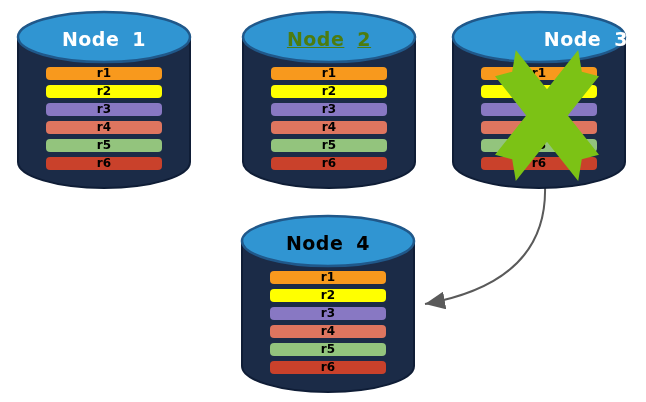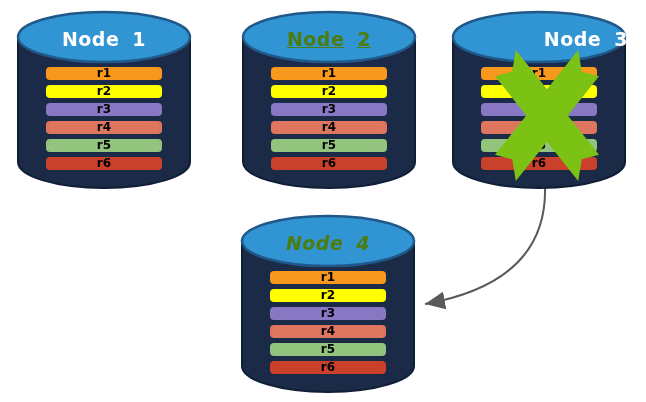--- a/index.html
+++ b/index.html
@@ -136,21 +136,21 @@
     <svg class="xmark" width="104" height="131" viewBox="0 0 104 131">
       <polygon class="xmark-shape" points="20.8,0 52,39.3 83.2,0 86.8,21.7 104,26.2 72.8,65.5 104,104.8 86.8,109.3 83.2,131 52,91.7 20.8,131 17.2,109.3 0,104.8 31.2,65.5 0,26.2 17.2,21.7" fill="#7CC215"></polygon>
     </svg>
   </div>
 
   <div class="node node-4">
     <svg class="cyl" width="178" height="186" viewBox="0 0 178 186">
       <path class="cyl-body" d="M3,29 L3,154 A86,26 0 0 0 175,154 L175,29 Z" stroke-width="2" fill="#1B2B47" stroke="#0F1D36"></path>
       <ellipse class="cyl-top" cx="89" cy="29" rx="86" ry="25" stroke-width="2.5" fill="#3095D2" stroke="#20588A"></ellipse>
     </svg>
-    <div class="node-title" style="color: #4d7c0f; font-style: italic;"><span>Node</span><span class="node-num">4</span></div>
+    <div class="node-title" style="color: #000000;"><span>Node</span><span class="node-num">4</span></div>
     <div class="rows">
       <div class="row" style="background: rgb(248, 153, 29); color: rgb(0, 0, 0);">r1</div>
       <div class="row" style="background: rgb(255, 255, 0); color: rgb(0, 0, 0);">r2</div>
       <div class="row" style="background: rgb(136, 120, 195); color: rgb(0, 0, 0);">r3</div>
       <div class="row" style="background: rgb(222, 117, 95); color: rgb(0, 0, 0);">r4</div>
       <div class="row" style="background: rgb(147, 196, 125); color: rgb(0, 0, 0);">r5</div>
       <div class="row" style="background: rgb(201, 65, 43); color: rgb(0, 0, 0);">r6</div>
     </div>
   </div>
 

